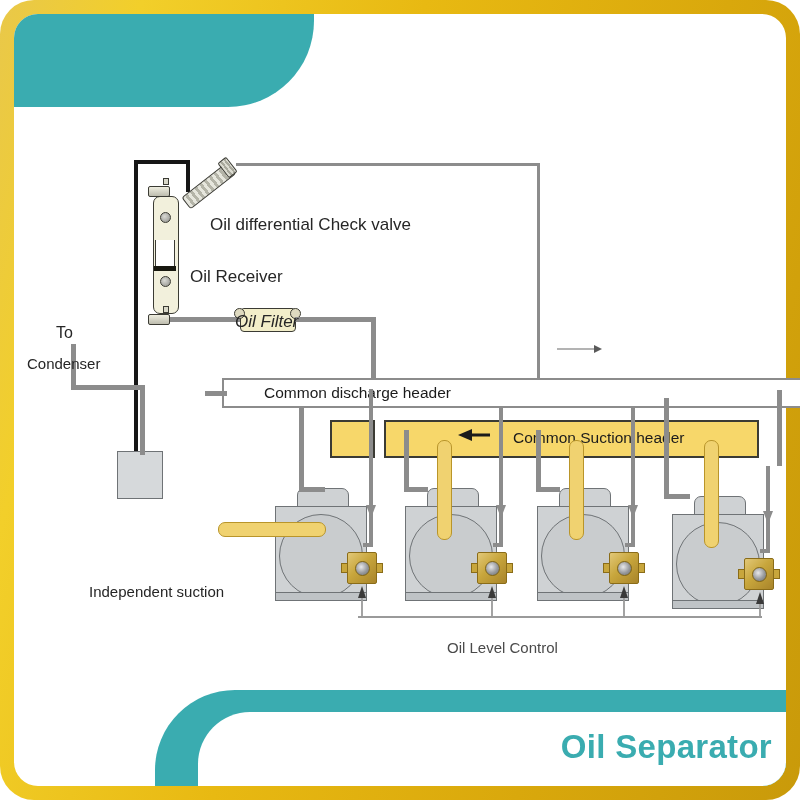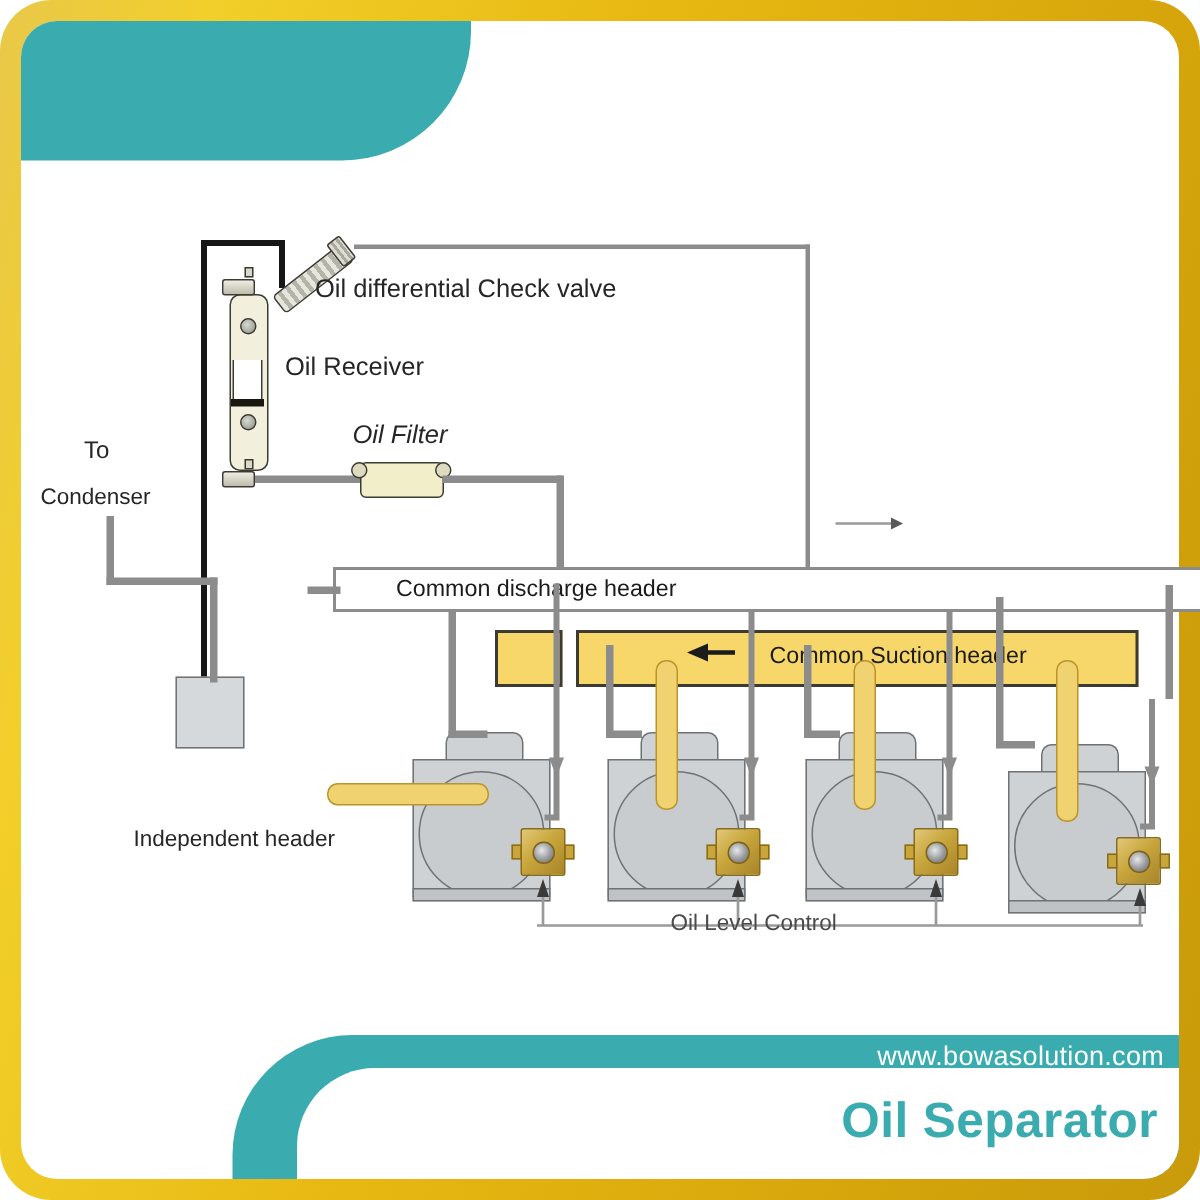--- a/index.html
+++ b/index.html
@@ -95,21 +95,21 @@
     font-size:33px;font-weight:bold;color:#3aacb0;letter-spacing:.3px;
   }
 
   
   .pipe{position:absolute;background:#8c8c8c;}
   .pipe-h{height:5px;}
   .pipe-v{width:5px;}
   .pipe-black{background:#161616;}
   .oilpipe{position:absolute;background:#f0d270;border:1.5px solid #b9952a;box-sizing:border-box;}
 
-  .label{position:absolute;color:#262626;white-space:nowrap;}
+  .label{position:absolute;color:#262626;white-space:nowrap;margin-top:32px;}
 
   
   .comp{position:absolute;}
   .comp-body{
     position:absolute;left:0;top:18px;width:92px;height:92px;
     background:#cfd2d4;border:1.6px solid #6f7376;box-sizing:border-box;
   }
   .comp-head{
     position:absolute;left:22px;top:0px;width:52px;height:26px;
     background:#cfd2d4;border:1.6px solid #6f7376;box-sizing:border-box;
@@ -266,21 +266,21 @@
   <div class="suction-band" style="left:384px;top:420px;width:375px;height:38px;"></div>
   <div class="txt-hdr" style="left:513px;top:429px;">Common Suction header</div>
 
   <div class="comp" style="left:275px;top:488px;">
     <div class="comp-head"></div>
     <div class="comp-body"></div>
     <div class="comp-disc"></div>
     <div class="comp-foot"></div>
   </div>
   <div class="oilpipe" style="left:218px;top:522px;width:108px;height:15px;border-radius:7px;"></div>
-  <div class="label" style="left:89px;top:551px;font-size:15px;">Independent header</div>
+  <div class="label" style="left:89px;top:551px;font-size:15px;">Independent suction</div>
 
   <div class="pipe pipe-v" style="left:299px;top:406px;height:84px;"></div>
   <div class="pipe pipe-h" style="left:299px;top:487px;width:26px;"></div>
   <div class="reg" style="left:345px;top:550px;">
     <div class="reg-ear" style="left:-4px;"></div>
     <div class="reg-ear" style="right:-4px;"></div>
     <div class="reg-body"></div>
     <div class="reg-eye"></div>
   </div>
 
@@ -375,16 +375,15 @@
       <path d="M488,598 L496,598 L492,586 Z"></path>
       <path d="M620,598 L628,598 L624,586 Z"></path>
       <path d="M756,604 L764,604 L760,592 Z"></path>
     </g>
   </svg>
 
   <div class="label" style="left:447px;top:607px;font-size:15px;color:#4a4a4a;">Oil Level Control</div>
 
   <div class="ftr-teal"></div>
   <div class="ftr-white"></div>
-  <div class="ftr-url">www.bowasolution.com</div>
   <div class="ftr-title">Oil Separator</div>
 
 </div>
 
 </body></html>

